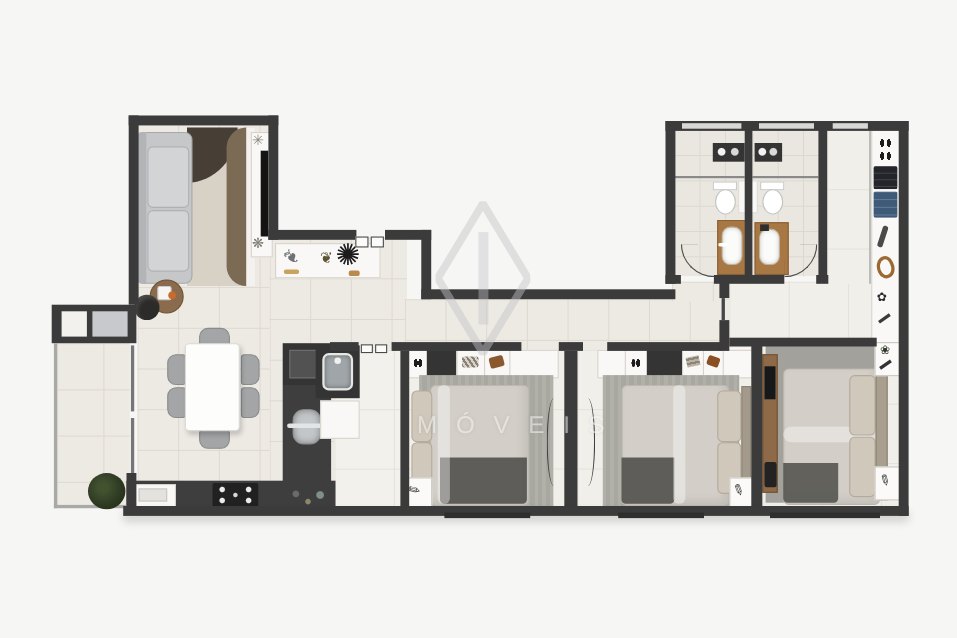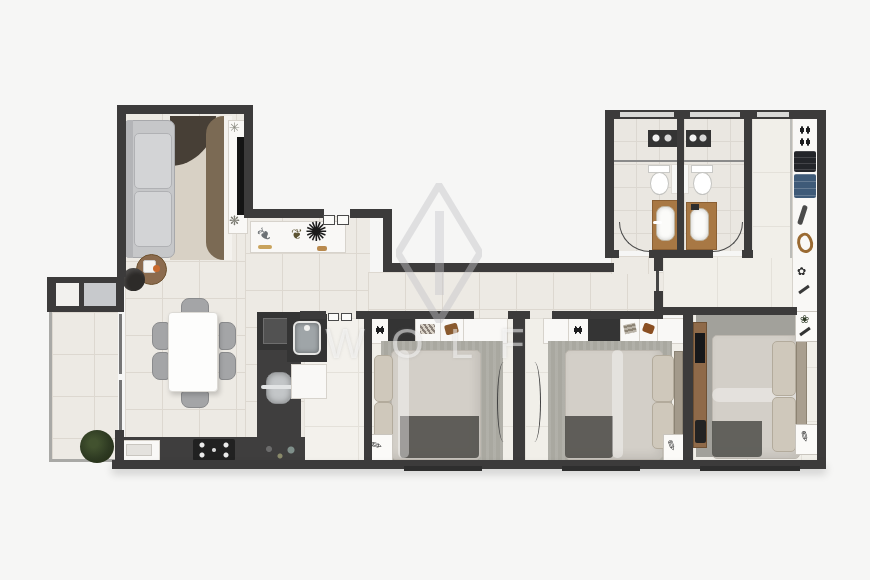--- a/index.html
+++ b/index.html
@@ -257,15 +257,15 @@
   <div class="abs" style="left:323px;top:215px;width:12px;height:10px;background:#fbfbf9;border:1.2px solid #4a4a4a"></div>
   <div class="abs" style="left:337px;top:215px;width:12px;height:10px;background:#fbfbf9;border:1.2px solid #4a4a4a"></div>
 
   <div class="abs" style="left:328px;top:313px;width:11px;height:8px;background:#fbfbf9;border:1.2px solid #4a4a4a"></div>
   <div class="abs" style="left:341px;top:313px;width:11px;height:8px;background:#fbfbf9;border:1.2px solid #4a4a4a"></div>
 
   <svg style="position:absolute;left:396px;top:183px;width:86px;height:140px;pointer-events:none" viewBox="0 0 86 140">
     <polygon points="43,2 84,70 43,138 2,70" fill="none" stroke="rgba(195,195,200,0.45)" stroke-width="7"></polygon>
     <rect x="39" y="28" width="9" height="84" fill="rgba(195,195,200,0.40)"></rect>
   </svg>
-  <div class="wm" style="left:318px;top:320px;width:240px;font-size:42px;letter-spacing:26px;text-align:center">WOLF</div>
+  <div class="wm" style="left:368px;top:374px;width:210px;font-size:22px;letter-spacing:17px;text-align:center">MÓVEIS</div>
 
 </div>
 
 </body></html>

